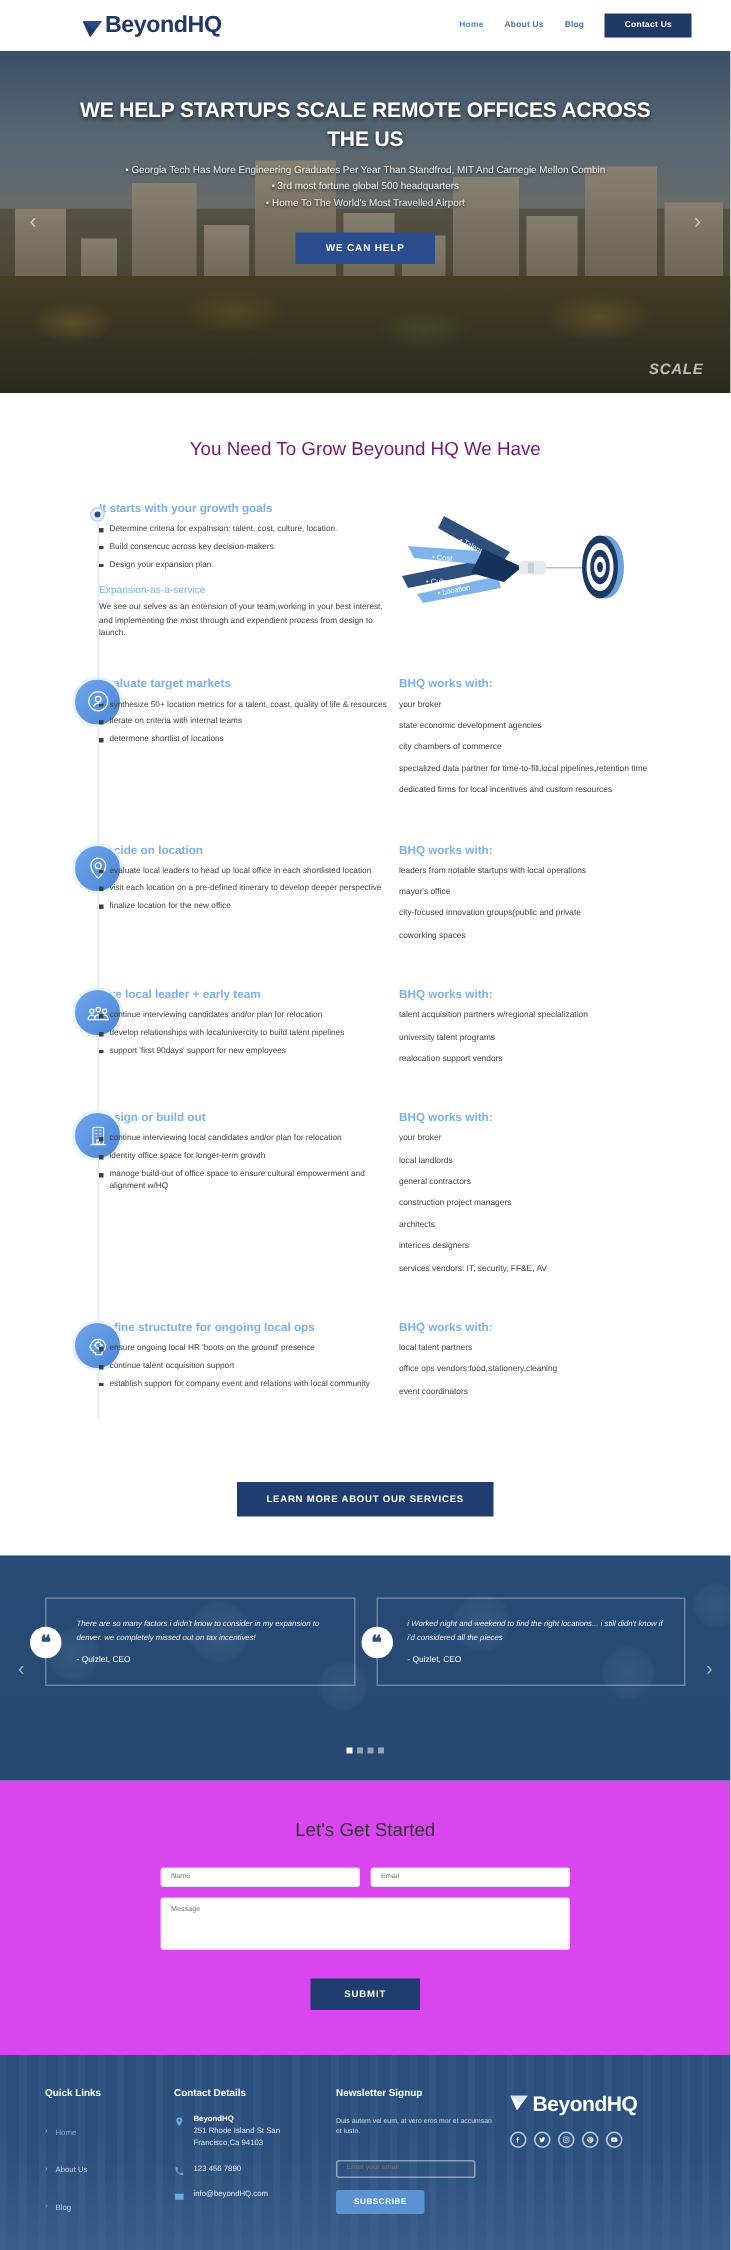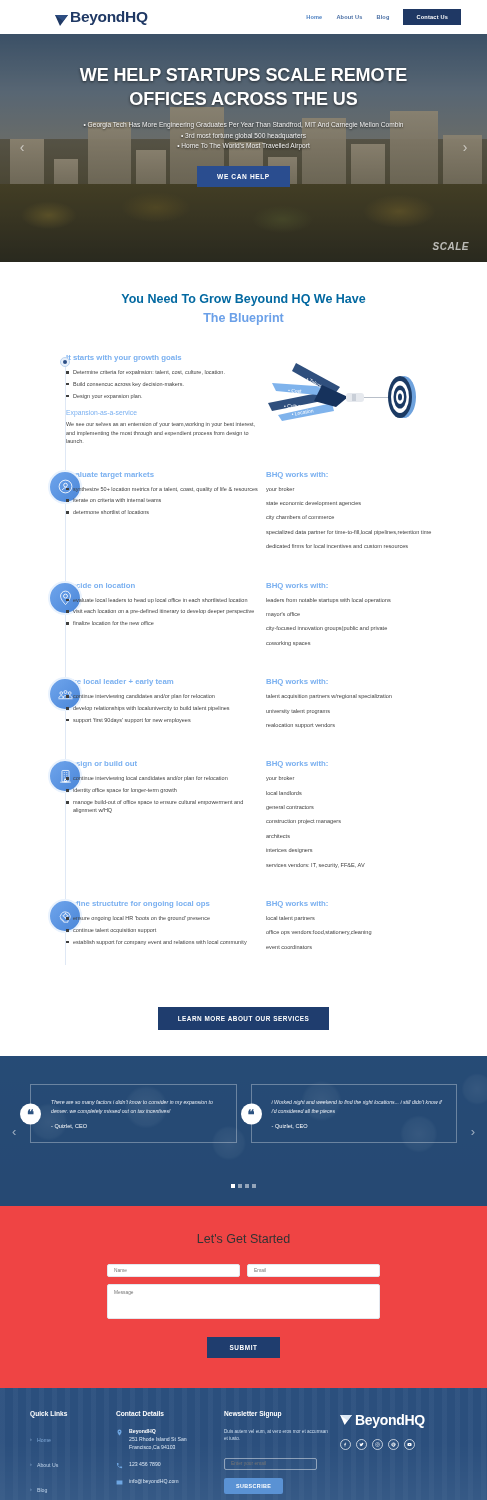--- a/index.html
+++ b/index.html
@@ -79,21 +79,21 @@
       linear-gradient(180deg,#5b4f23 0%, #35301a 100%);
   }
   .hero-overlay { position:absolute; inset:0; background: rgba(20,28,40,.34); }
   .hero-inner {
     position: relative; z-index: 3;
     padding-top: 30px;
     text-align: center;
   }
   .hero-title {
     color: #fff;
-    font-size: 18px;
+    font-size: 14px;
     font-weight: 800;
     line-height: 1.33;
     letter-spacing: -0.1px;
     text-shadow: 0 1px 3px rgba(0,0,0,.6);
     padding: 0 48px;
   }
   .hero-bullets { margin-top: 8px; }
   .hero-bullets li {
     list-style: none;
     color: #f2f2f2;
@@ -124,21 +124,21 @@
   .hero-city-label {
     position: absolute; right: 18px; bottom: 10px; z-index: 4;
     color: rgba(255,255,255,.68);
     font-size: 10px; font-style: italic; font-weight: 700;
     letter-spacing: .5px;
   }
 
   
   .blueprint { background:#fff; padding: 30px 0 0; }
   .section-head { text-align:center; }
-  .sh-1 { font-size: 12.5px; color:#0369a1; font-weight: 700; }
+  .sh-1 { font-size: 12.5px; color:#701a75; font-weight: 400; }
   .sh-2 { font-size: 12.5px; color:#6ba0e8; font-weight: 700; margin-top: 5px; }
 
   .timeline { position: relative; margin-top: 28px; padding-bottom: 10px; }
   .tl-line {
     position:absolute; left: 65px; top: 8px; bottom: 26px;
     width: 1px; background: #dfe8f5;
   }
   .tl-row { position: relative; display: flex; padding: 0 0 0 0; margin-bottom: 24px; }
   .tl-marker { width: 66px; flex: 0 0 66px; position: relative; }
   .tl-dot {
@@ -222,21 +222,21 @@
     color: rgba(255,255,255,.55); font-size: 13px; cursor:pointer;
   }
   .testi-arrow.left { left: 12px; }
   .testi-arrow.right { right: 12px; }
   .dots { position:absolute; bottom: 18px; left:0; right:0; z-index:4;
     display:flex; justify-content:center; gap: 3px; }
   .dot { width: 4px; height: 4px; background: rgba(255,255,255,.5); cursor:pointer; }
   .dot.on { background:#fff; }
 
   
-  .contact { background:#ef4444; padding: 26px 0 30px; }
+  .contact { background:#d946ef; padding: 26px 0 30px; }
   .contact h2 { text-align:center; font-size: 12.5px; font-weight: 400; color:#333; }
   .form { margin: 18px auto 0; width: 273px; }
   .frow { display:flex; gap: 7px; }
   .fin {
     flex:1; height: 13px; border: 1px solid #e3e7ee; background:#fff;
     font-size: 4.8px; color:#9aa2ad; padding: 0 6px;
     font-family:"Liberation Sans", sans-serif; border-radius: 2px;
   }
   .fta {
     width:100%; height: 35px; margin-top: 7px;
@@ -350,21 +350,20 @@
       <li>• Home To The World's Most Travelled Airport</li>
     </ul>
     <button class="hero-btn">WE CAN HELP</button>
   </div>
   <div class="hero-city-label">SCALE</div>
 </div>
 
 <div class="blueprint">
   <div class="section-head">
     <div class="sh-1">You Need To Grow Beyound HQ We Have</div>
-    <div class="sh-2">The Blueprint</div>
   </div>
 
   <div class="timeline">
     <div class="tl-line"></div>
 
     <div class="tl-row">
       <div class="tl-marker">
         <div class="tl-dot"></div>
       </div>
       <div class="tl-body">

